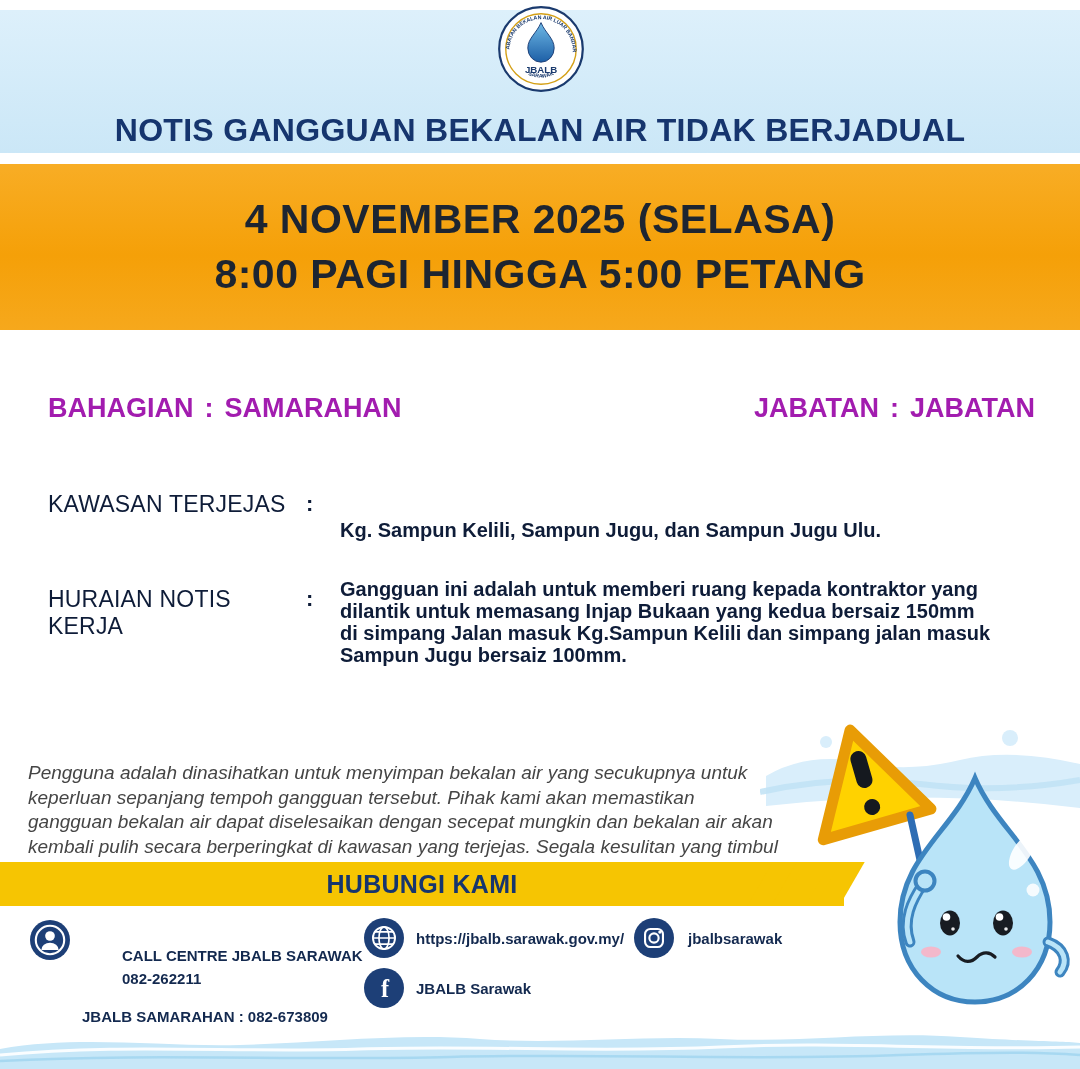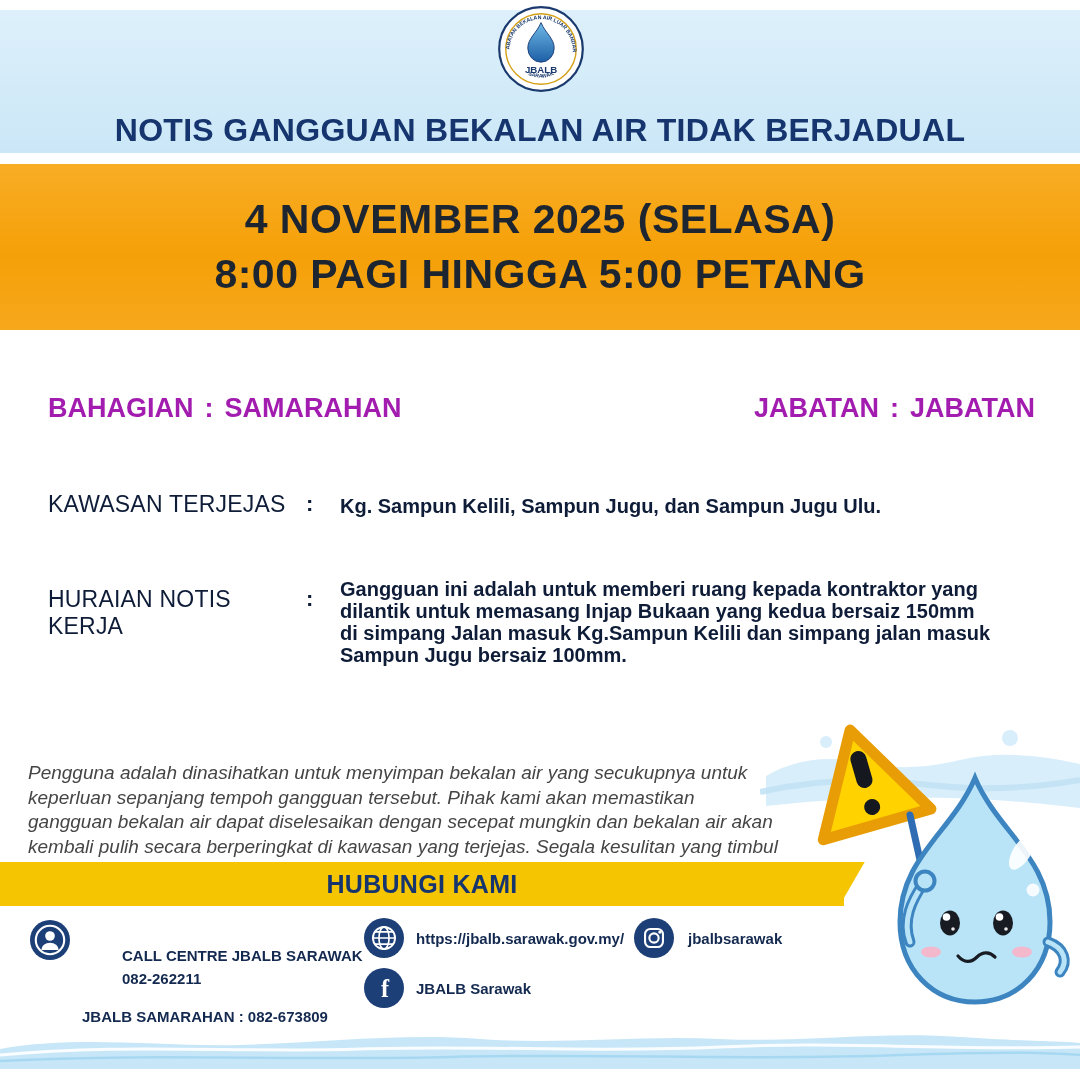--- a/index.html
+++ b/index.html
@@ -20,21 +20,21 @@
   .schedule-line { font-size:41px; font-weight:700; color:#1d2531; letter-spacing:0.5px; }
 
   .region-row { position:absolute; top:393px; left:48px; width:987px;
     display:flex; justify-content:space-between;
     font-size:27px; font-weight:700; color:#a21caf; }
   .pair .col { margin:0 11px; }
 
   .detail-row { position:absolute; left:48px; display:flex; color:#0e1c38; }
   .detail-label { width:258px; font-size:23px; font-weight:400; letter-spacing:0.2px; }
   .detail-colon { width:34px; font-size:22px; font-weight:700; }
-  .detail-value { width:652px; font-size:20px; font-weight:700; }
+  .detail-value { width:652px; font-size:20px; font-weight:700;margin-top:24px; }
   .kawasan-row { top:491px; }
   .kawasan-row .detail-value { line-height:26px; padding-top:2px; }
   .huraian-row { top:586px; }
   .huraian-row .detail-value { line-height:22px; margin-top:-8px; }
 
   .advisory { position:absolute; top:761px; left:28px; width:752px; z-index:2;
     font-size:19px; font-style:italic; color:#454545; line-height:24.5px; }
 
   .band-yellow { position:absolute; top:862px; left:0; width:844px; height:44px;
     background:#f6c502; display:flex; align-items:center; justify-content:center; z-index:2; }

